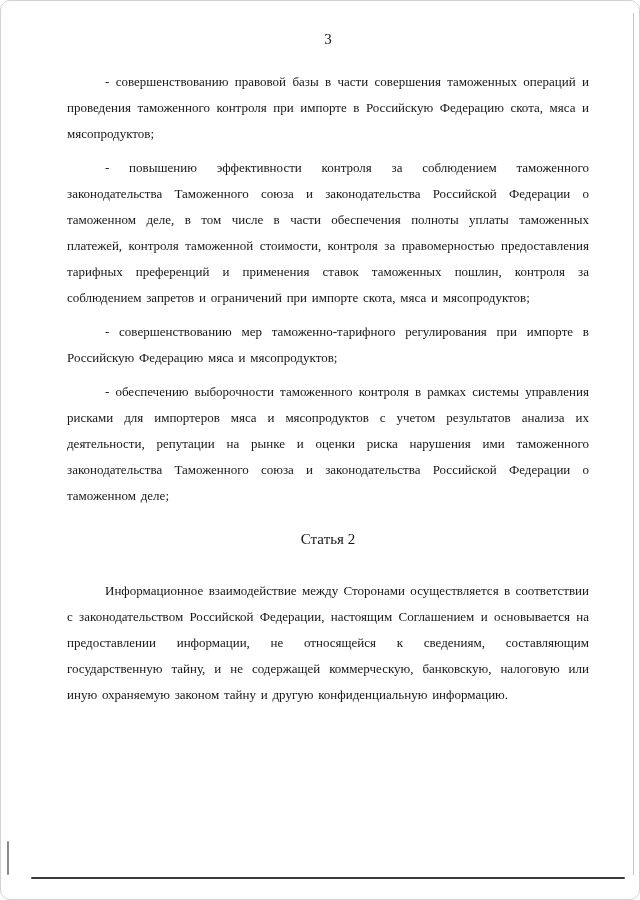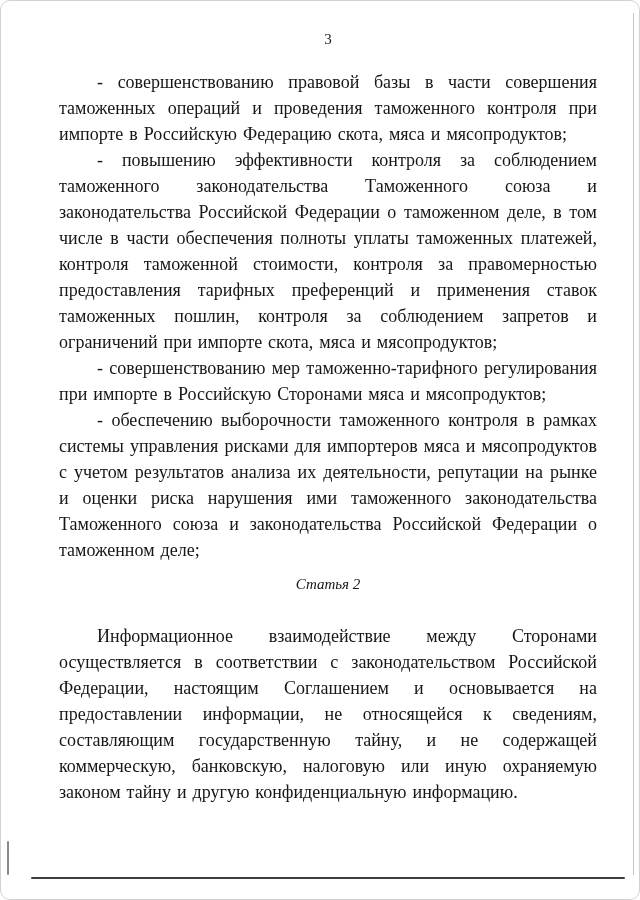--- a/index.html
+++ b/index.html
@@ -25,36 +25,35 @@
       padding: 28px 42px 0 58px;
     }
     .page-number {
       text-align: center;
       font-size: 15px;
       line-height: 20px;
       margin-bottom: 20px;
       color: #1a1a1a;
     }
     .para {
-      margin: 0;
-      font-size: 18px;
+      margin: 8px;
+      font-size: 13px;
       line-height: 26px;
       text-align: justify;
       text-align-last: left;
       text-indent: 38px;
       word-spacing: 1.5px;
       color: #161616;
     }
     .article-heading {
       text-align: center;
       font-size: 15px;
       line-height: 26px;
-      margin: 8px 0 26px 0;
+      margin: 17px 0 26px 0;
       color: #161616;
-      font-style: italic;
     }
     .scan-artifact-bottom {
       position: absolute;
       left: 30px;
       right: 14px;
       bottom: 20px;
       height: 2px;
       background: #3c3c3c;
       border-radius: 2px;
     }
@@ -80,21 +79,21 @@
 <body>
 
 <div class="page">
 
   <div class="page-number">3</div>
 
   <p class="para">- совершенствованию правовой базы в части совершения таможенных операций и проведения таможенного контроля при импорте в Российскую Федерацию скота, мяса и мясопродуктов;</p>
 
   <p class="para">- повышению эффективности контроля за соблюдением таможенного законодательства Таможенного союза и законодательства Российской Федерации о таможенном деле, в том числе в части обеспечения полноты уплаты таможенных платежей, контроля таможенной стоимости, контроля за правомерностью предоставления тарифных преференций и применения ставок таможенных пошлин, контроля за соблюдением запретов и ограничений при импорте скота, мяса и мясопродуктов;</p>
 
-  <p class="para">- совершенствованию мер таможенно-тарифного регулирования при импорте в Российскую Сторонами мяса и мясопродуктов;</p>
+  <p class="para">- совершенствованию мер таможенно-тарифного регулирования при импорте в Российскую Федерацию мяса и мясопродуктов;</p>
 
   <p class="para">- обеспечению выборочности таможенного контроля в рамках системы управления рисками для импортеров мяса и мясопродуктов с учетом результатов анализа их деятельности, репутации на рынке и оценки риска нарушения ими таможенного законодательства Таможенного союза и законодательства Российской Федерации о таможенном деле;</p>
 
 
 
   <div class="article-heading">Статья 2</div>
 
   <p class="para">Информационное взаимодействие между Сторонами осуществляется в соответствии с законодательством Российской Федерации, настоящим Соглашением и основывается на предоставлении информации, не относящейся к сведениям, составляющим государственную тайну, и не содержащей коммерческую, банковскую, налоговую или иную охраняемую законом тайну и другую конфиденциальную информацию.</p>
 
   <div class="scan-artifact-bottom"></div>

